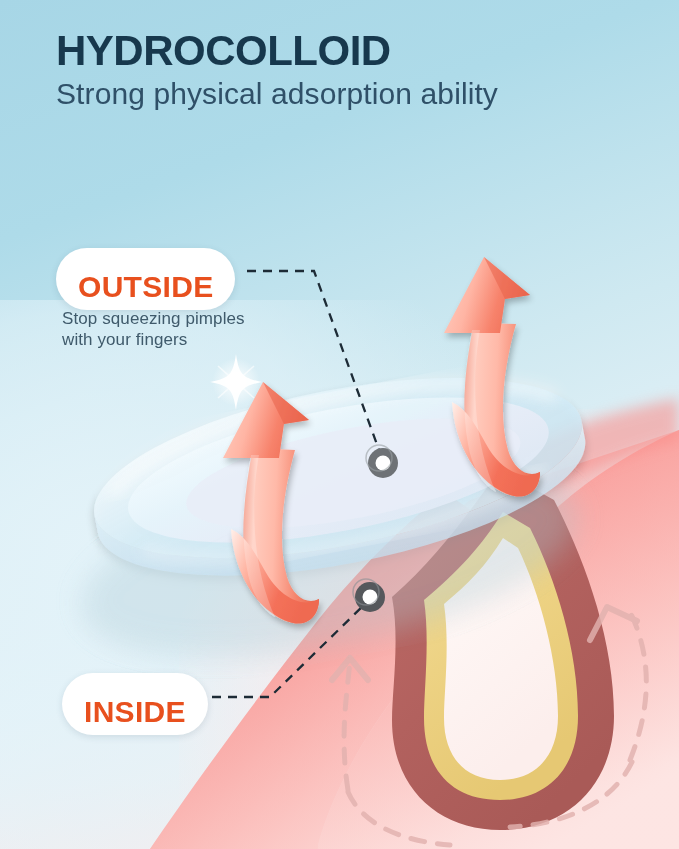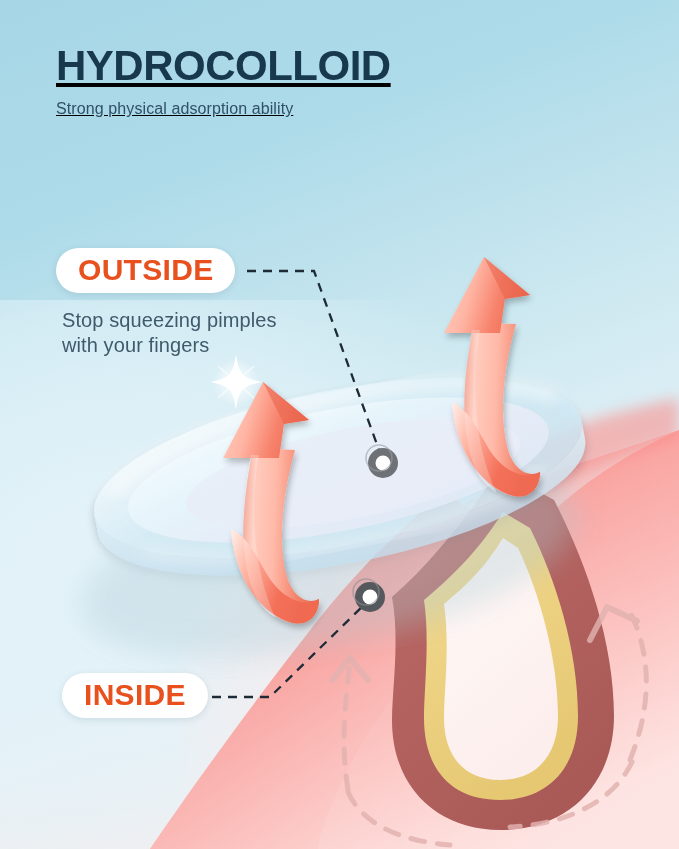--- a/index.html
+++ b/index.html
@@ -29,36 +29,35 @@
     right: -120px; bottom: -80px;
     width: 620px; height: 520px;
     background: radial-gradient(ellipse at 60% 60%, rgba(253,233,233,0.95) 0%, rgba(253,233,233,0.55) 50%, rgba(253,233,233,0) 75%);
     pointer-events: none;
   }
 
   
   .header {
     position: absolute;
     left: 56px;
-    top: 44px;
+    top: 29px;
     width: 560px;
-    text-decoration: underline;
   }
   .title {
     font-size: 42px;
     font-weight: 700;
     letter-spacing: -0.5px;
     color: #17384d;
     line-height: 1.05;
     margin: 0;
     white-space: nowrap;
   }
   .subtitle {
-    margin: 12px 0 0 0;
-    font-size: 16px;
+    margin: 4px 0 0 0;
+    font-size: 30px;
     font-weight: 400;
     color: #2f5068;
     line-height: 1.15;
     letter-spacing: 0.1px;
   }
 
   
   .art {
     position: absolute;
     left: 0; top: 0;
@@ -68,33 +67,33 @@
 
   
   .badge {
     position: absolute;
     display: inline-flex;
     align-items: center;
     justify-content: center;
     background: #ffffff;
     border-radius: 999px;
     box-shadow: 0 2px 7px rgba(40,70,90,0.13);
-    padding: 5px 22px 7px 22px;
+    padding: 22px 22px 7px 22px;
   }
   .badge-text {
     font-size: 30px;
     font-weight: 700;
     color: #e8501e;
     letter-spacing: 0.3px;
     line-height: 1.1;
     white-space: nowrap;
   }
   .callout-desc {
     position: absolute;
-    font-size: 20px;
+    font-size: 17px;
     color: #3f5a6b;
     line-height: 1.25;
     letter-spacing: 0.1px;
     white-space: pre-line;
   }
   #outside-badge { left: 56px;  top: 248px; }
   #outside-desc  { left: 62px;  top: 308px; }
   #inside-badge  { left: 62px;  top: 673px; align-items: flex-end; }
   #inside-desc   { left: 66px;  top: 731px; }
 </style>

